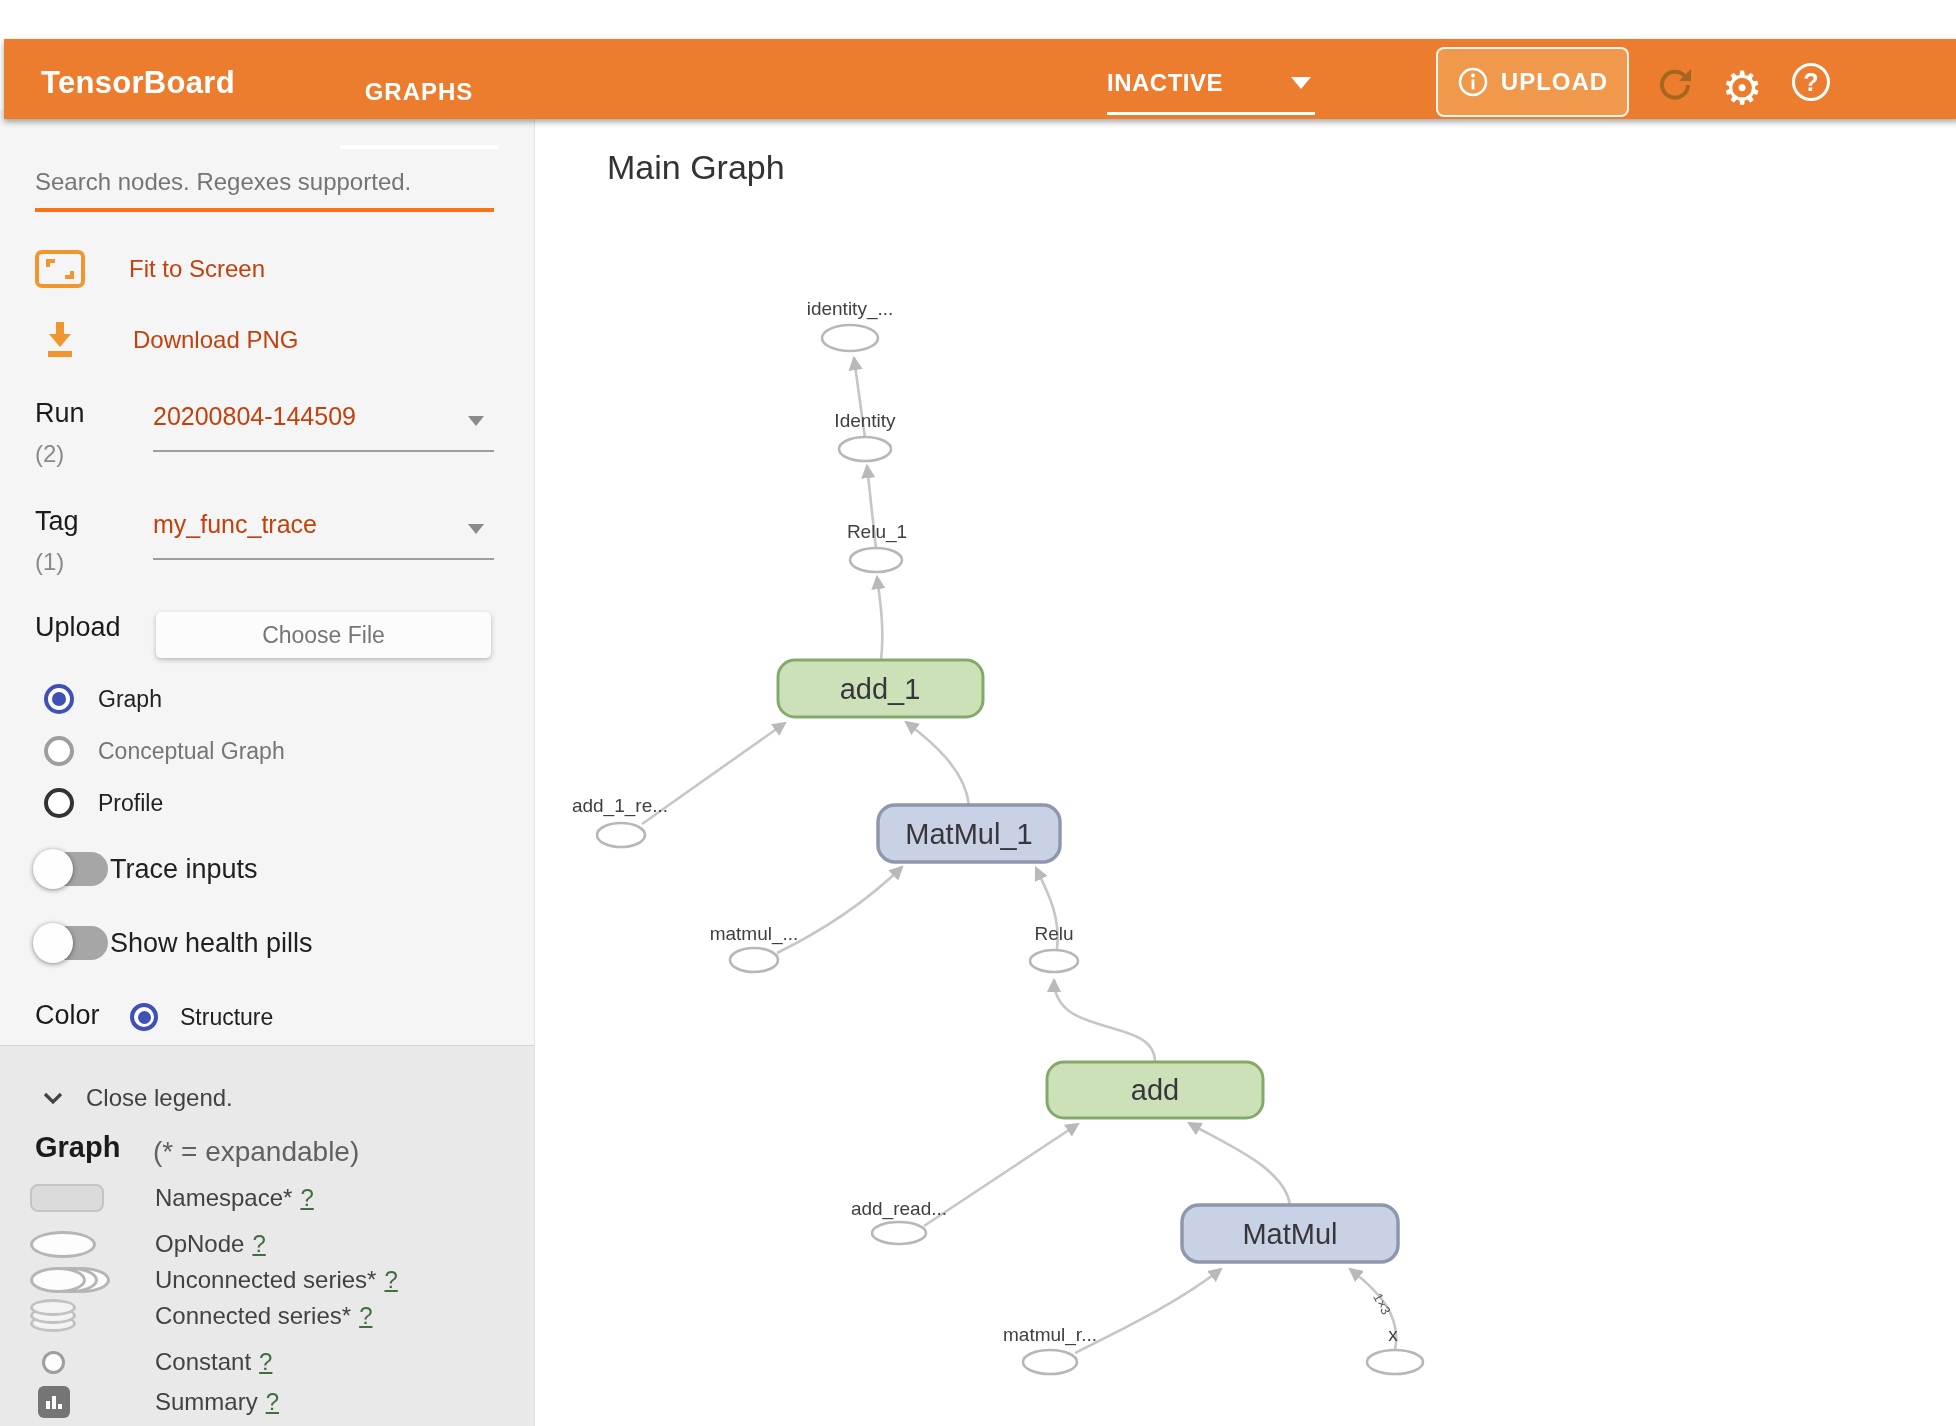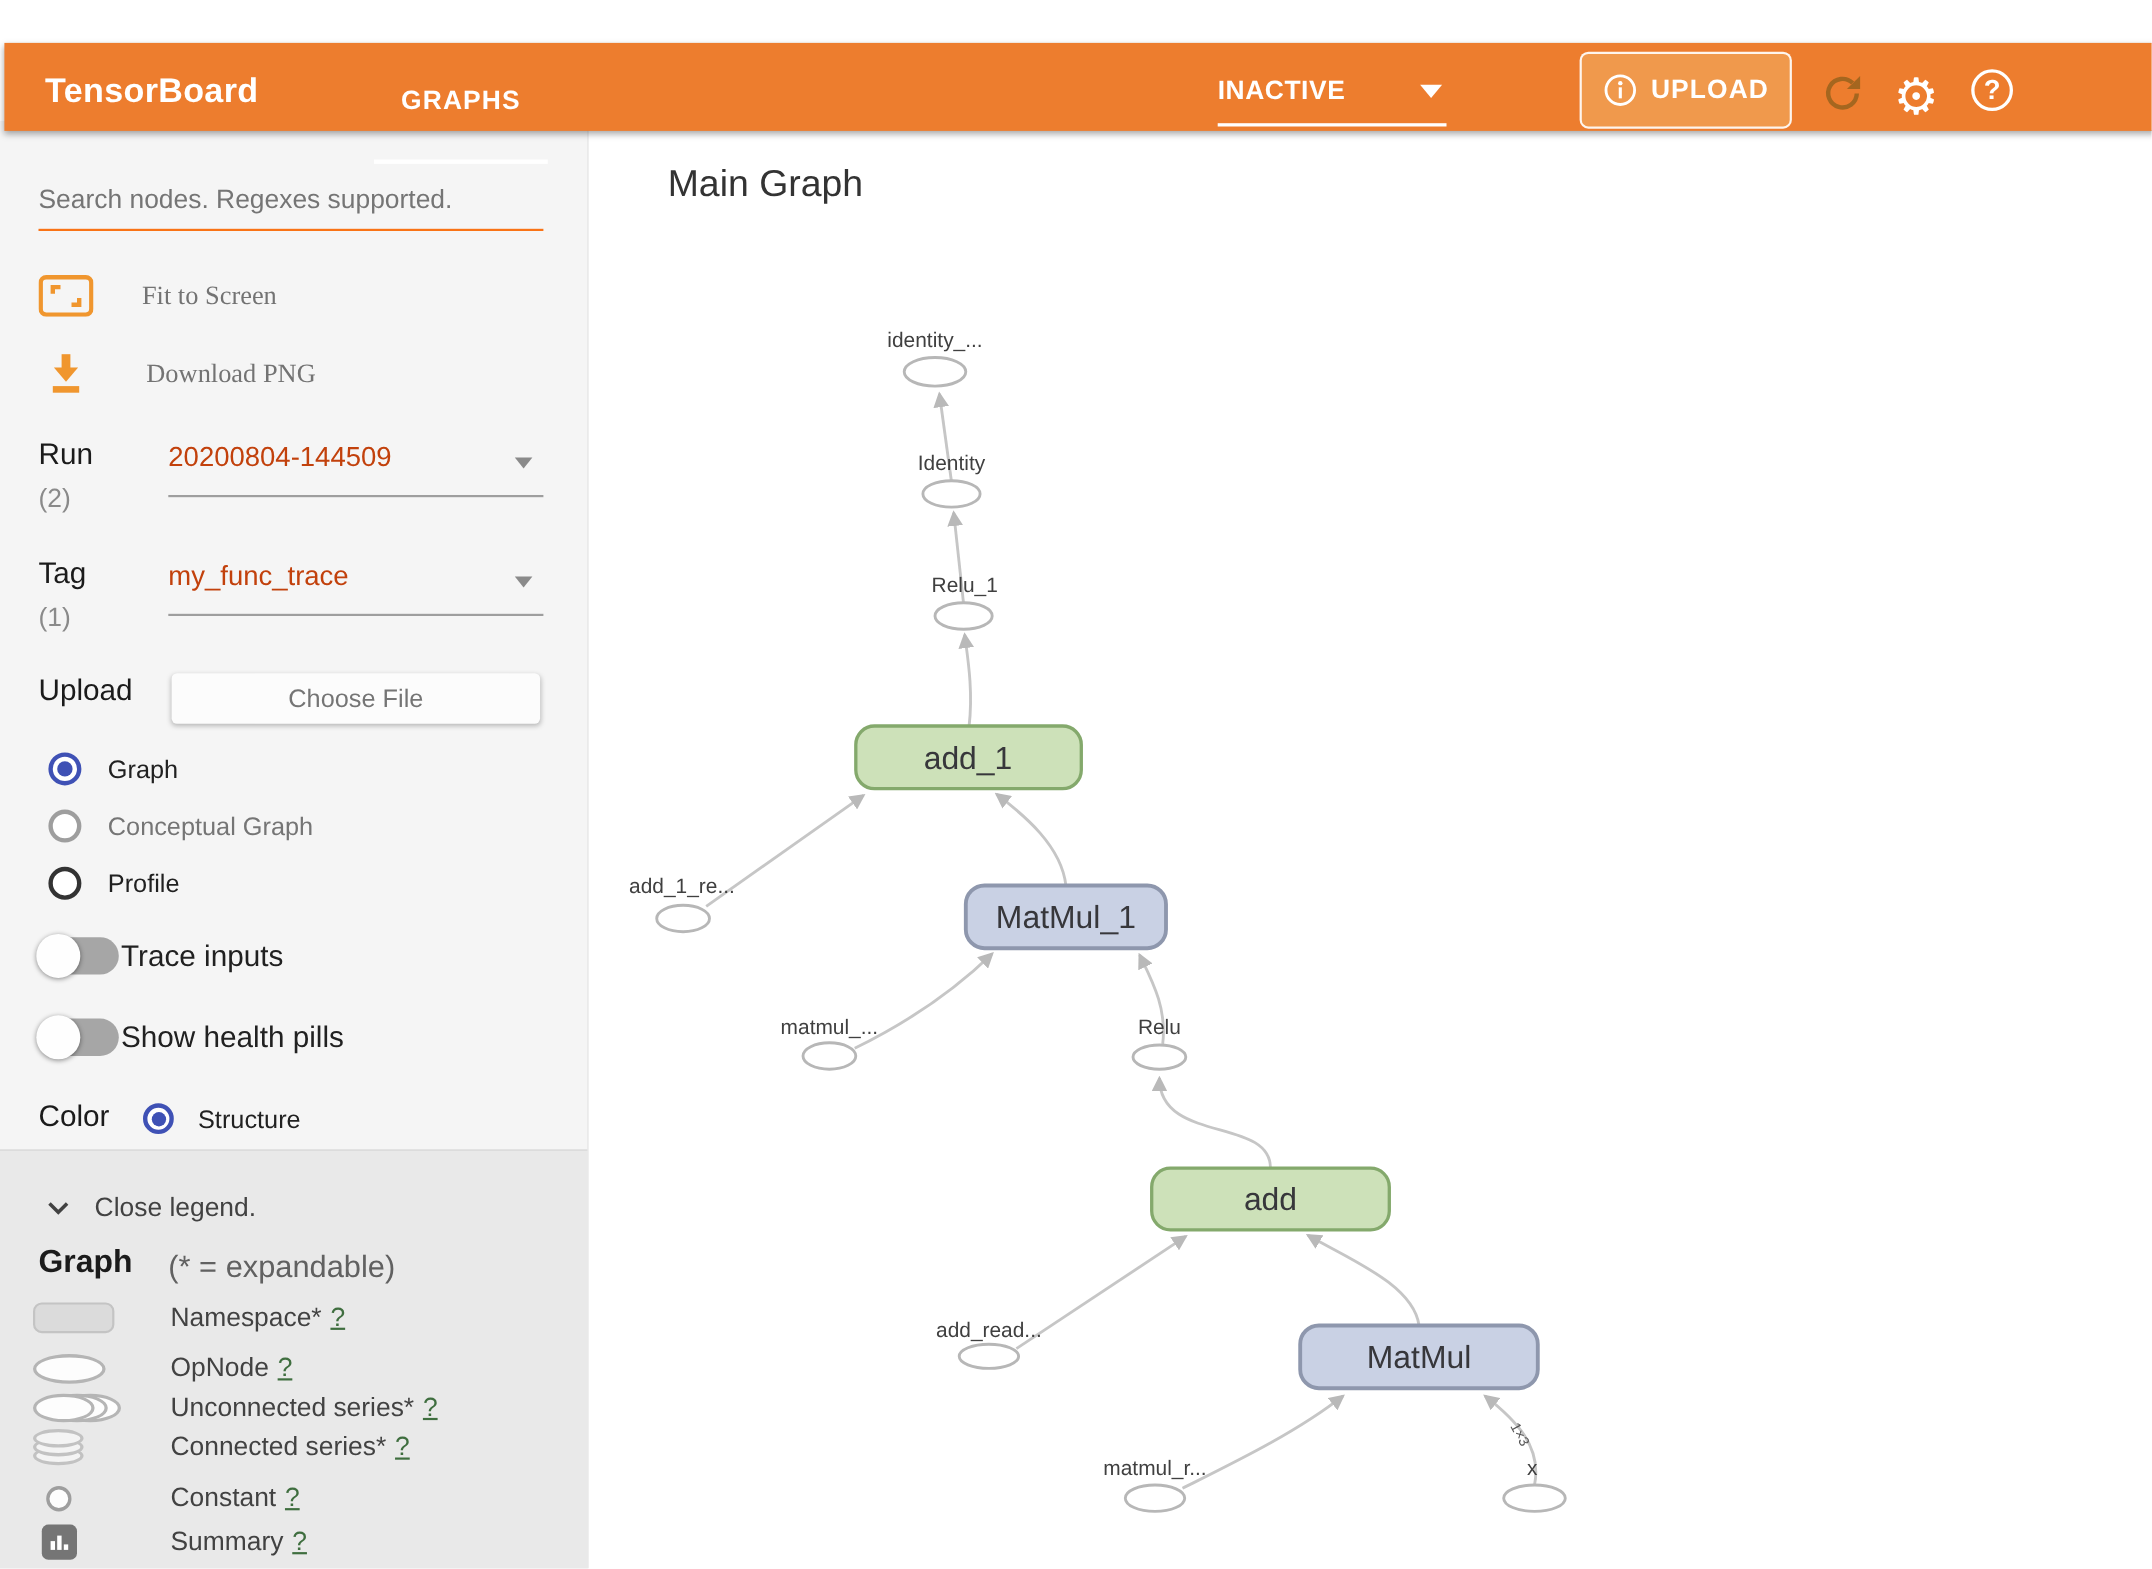--- a/index.html
+++ b/index.html
@@ -25,25 +25,25 @@
   .upload-btn .lbl{font-size:24px;font-weight:600;letter-spacing:1px;color:#fff;}
   .icon-btn{display:flex;align-items:center;justify-content:center;cursor:pointer;}
   .gear{left:1712px;top:18px;width:52px;height:62px;font-size:46px;color:#fff;}
   .help{left:1788px;top:24px;width:38px;height:38px;border:3px solid #fff;border-radius:50%;
     font-size:25px;font-weight:bold;color:#fff;box-sizing:border-box;}
 
   
   .sidebar{position:absolute;left:0;top:110px;width:534px;height:1316px;background:#F5F5F5;
     border-right:1px solid #E3E3E3;z-index:10;}
   .srch{left:35px;top:52px;width:459px;}
-  .srch input{width:100%;background:transparent;border:none;outline:none;border-bottom:2px solid #f97316;
+  .srch input{width:100%;background:transparent;border:none;outline:none;border-bottom:4px solid #f97316;
     font-family:"Liberation Sans",sans-serif;font-size:24px;color:#444;padding:6px 0 12px 0;}
   .srch input::placeholder{color:#757575;opacity:1;}
   .tool-row{left:35px;display:flex;align-items:center;gap:44px;cursor:pointer;}
-  .tool-row .tlabel{font-size:24px;color:#737373;font-family:Liberation Serif, serif;}
+  .tool-row .tlabel{font-size:24px;color:#c2410c;}
   .fld-label{left:35px;font-size:27px;color:#1B1B1B;}
   .fld-count{left:35px;font-size:24px;color:#8A8A8A;}
   .select-like{left:153px;width:341px;height:50px;cursor:pointer;border-bottom:2px solid #9E9E9E;}
   .select-like .sval{position:absolute;left:0;top:2px;font-size:25px;color:#c2410c;white-space:nowrap;}
   .select-like .stri{position:absolute;right:10px;top:16px;width:0;height:0;
     border-left:8px solid transparent;border-right:8px solid transparent;border-top:10px solid #8A8A8A;}
   .choose-btn{left:156px;top:502px;width:335px;height:46px;background:#FCFCFC;border:none;border-radius:5px;
     box-shadow:0 2px 5px rgba(0,0,0,.25);font-family:"Liberation Sans",sans-serif;font-size:23px;
     color:#757575;cursor:pointer;}
   .radio-row{left:44px;display:flex;align-items:center;gap:24px;cursor:pointer;}

